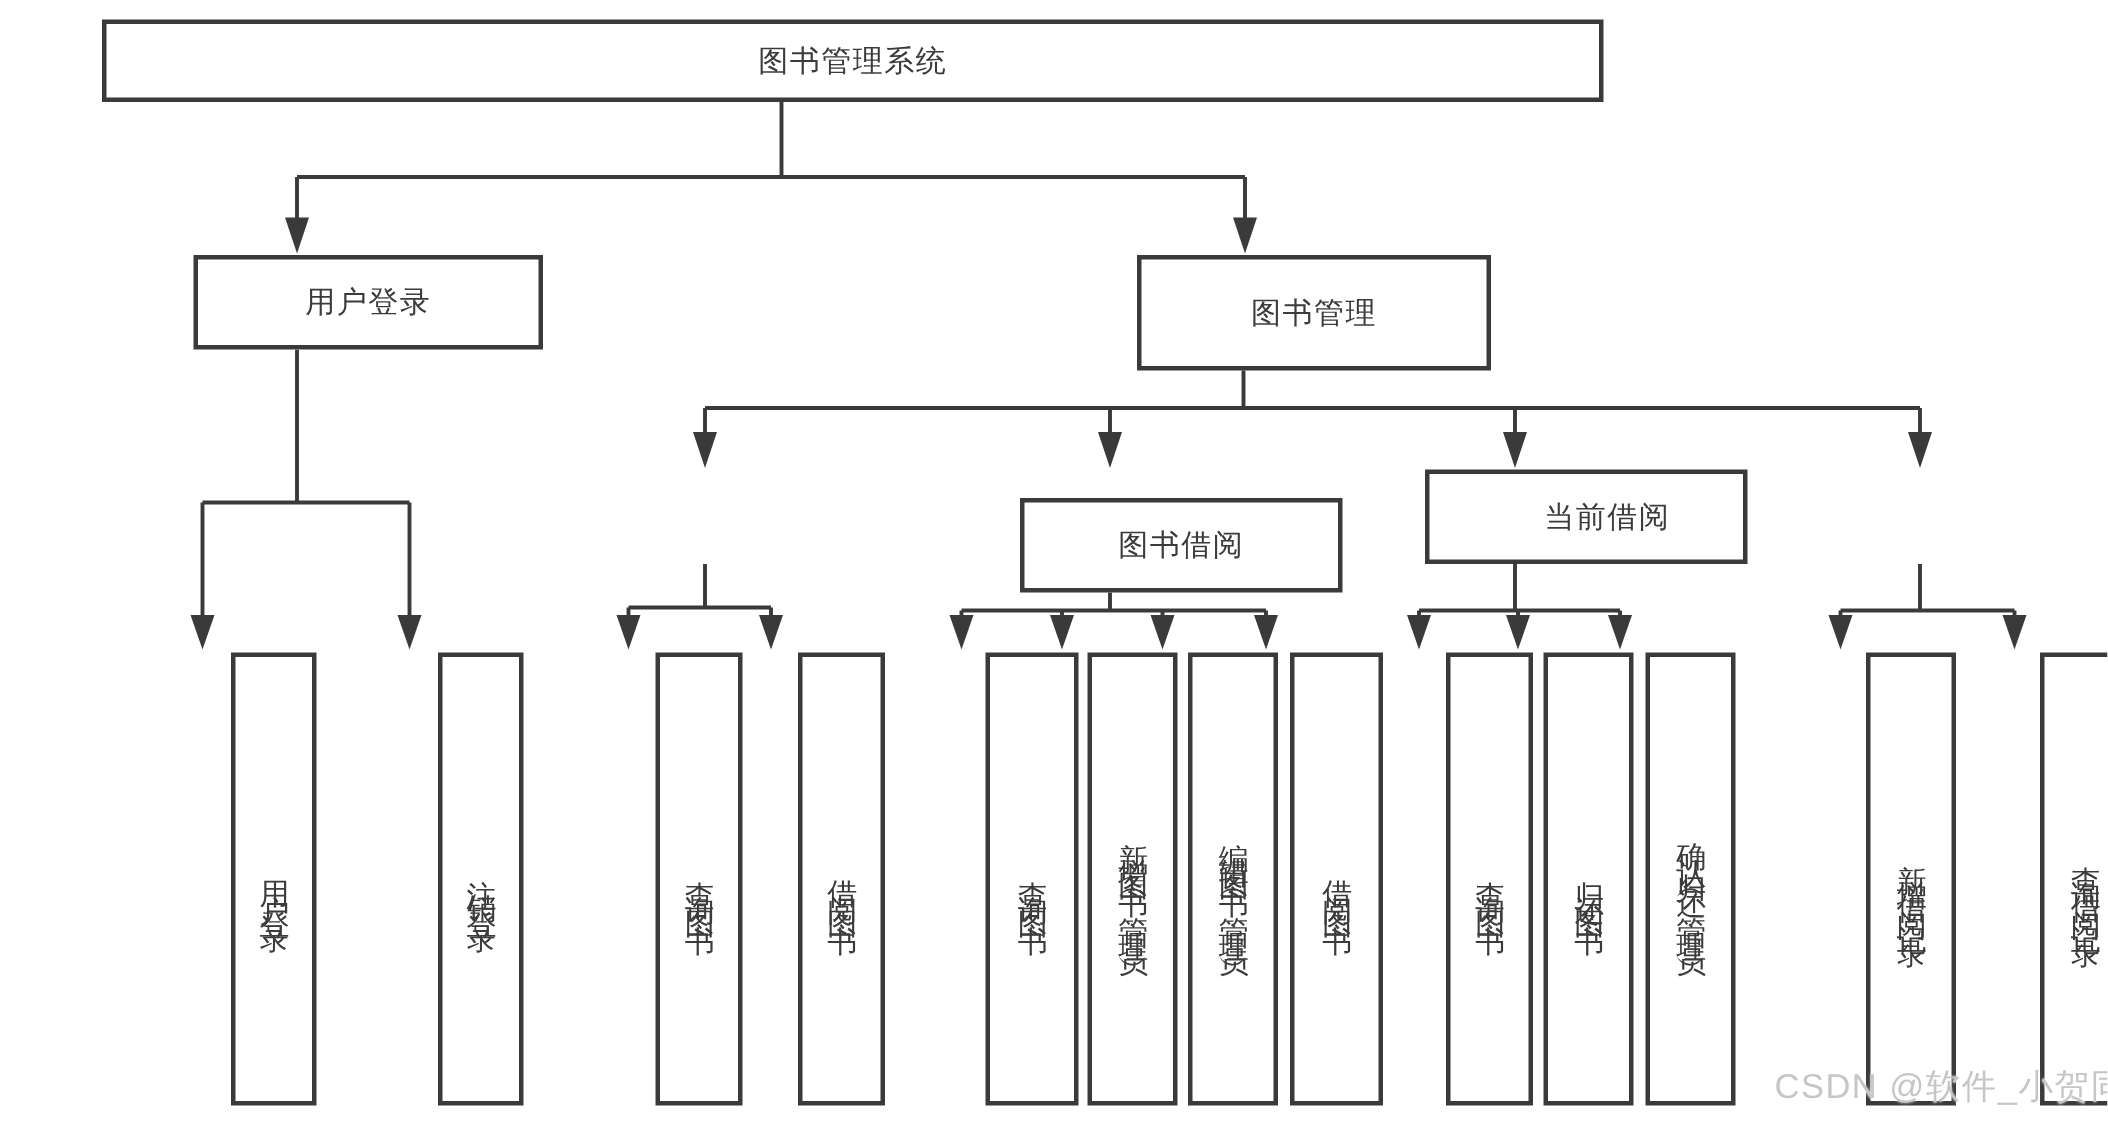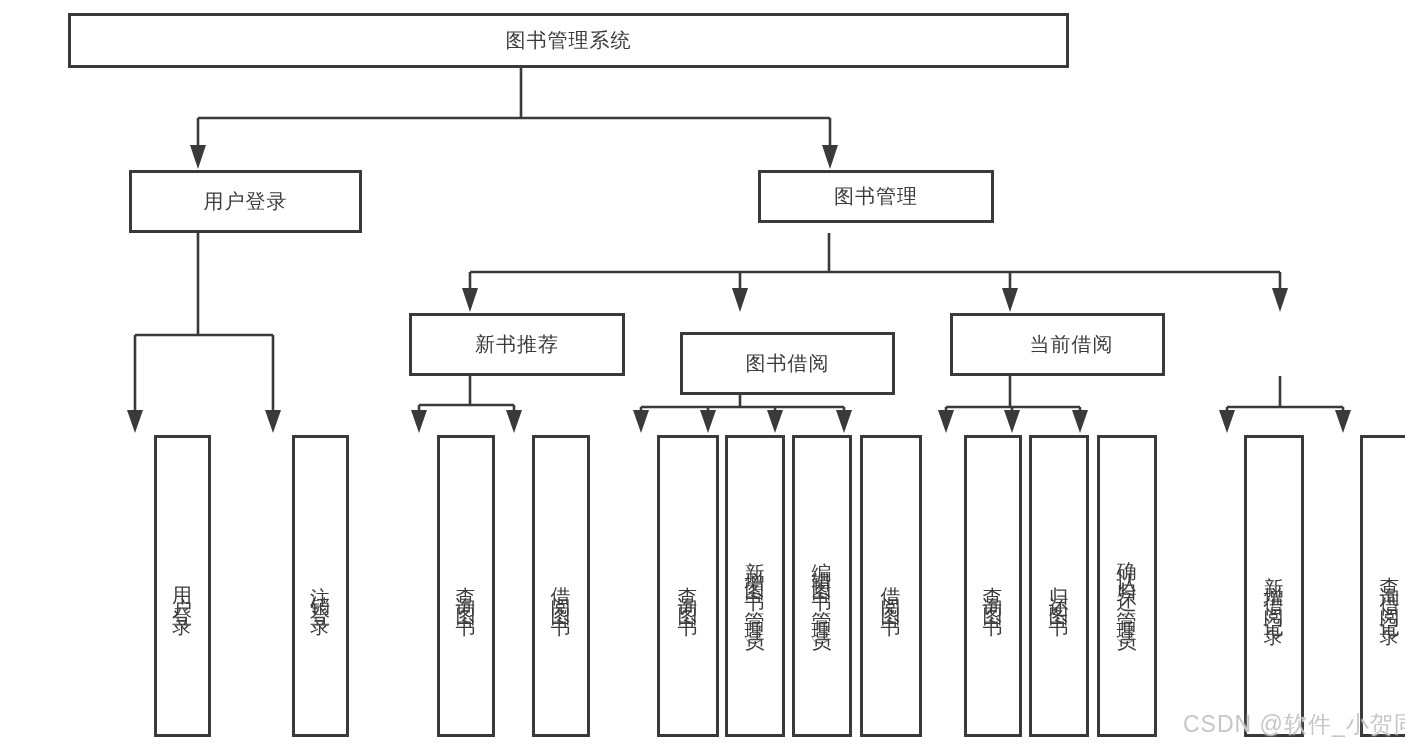--- a/index.html
+++ b/index.html
@@ -65,27 +65,24 @@
     </g>
   </svg>
 
   <div class="node" style="left:21px; top:13px; width:1001px; height:55px;">
     <span class="lbl">图书管理系统</span>
   </div>
 
   <div class="node" style="left:82px; top:170px; width:233px; height:63px;">
     <span class="lbl">用户登录</span>
   </div>
-  <div class="node" style="left:711px; top:170px; width:236px; height:53px;">
+  <div class="node" style="left:711px; top:170px; width:236px; height:77px;">
     <span class="lbl">图书管理</span>
   </div>
 
-  <div class="node" style="left:362px; top:313px; width:216px; height:63px;">
-    <span class="lbl">新书推荐</span>
-  </div>
   <div class="node" style="left:633px; top:332px; width:215px; height:63px;">
     <span class="lbl">图书借阅</span>
   </div>
   <div class="node" style="left:903px; top:313px; width:215px; height:63px;padding-left:28px;">
     <span class="lbl">当前借阅</span>
   </div>
 
   <div class="node leaf" style="left:107px; top:435px; width:57px; height:302px;">
     <span class="vtext">用户登录</span>
   </div>

